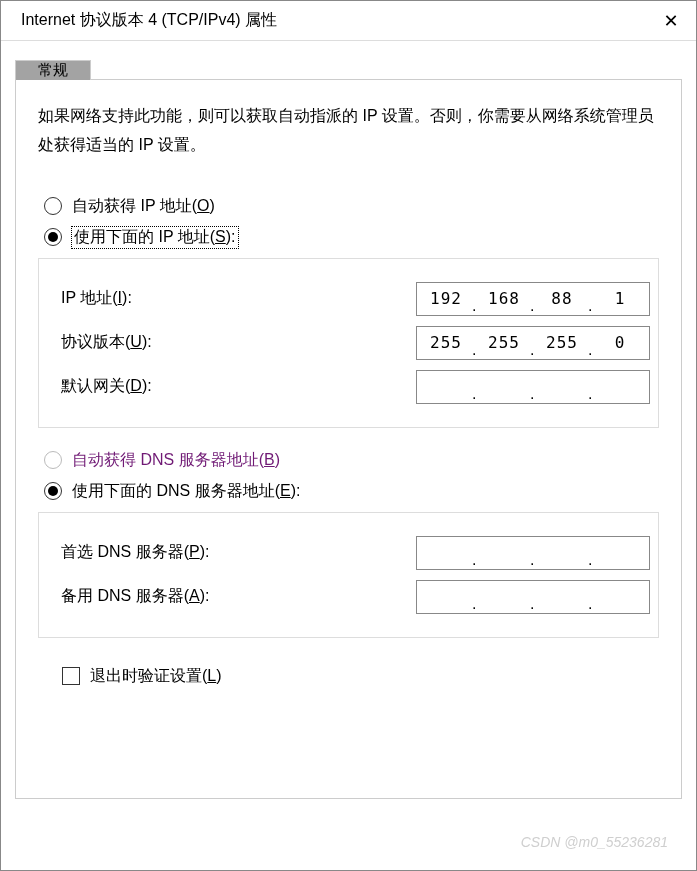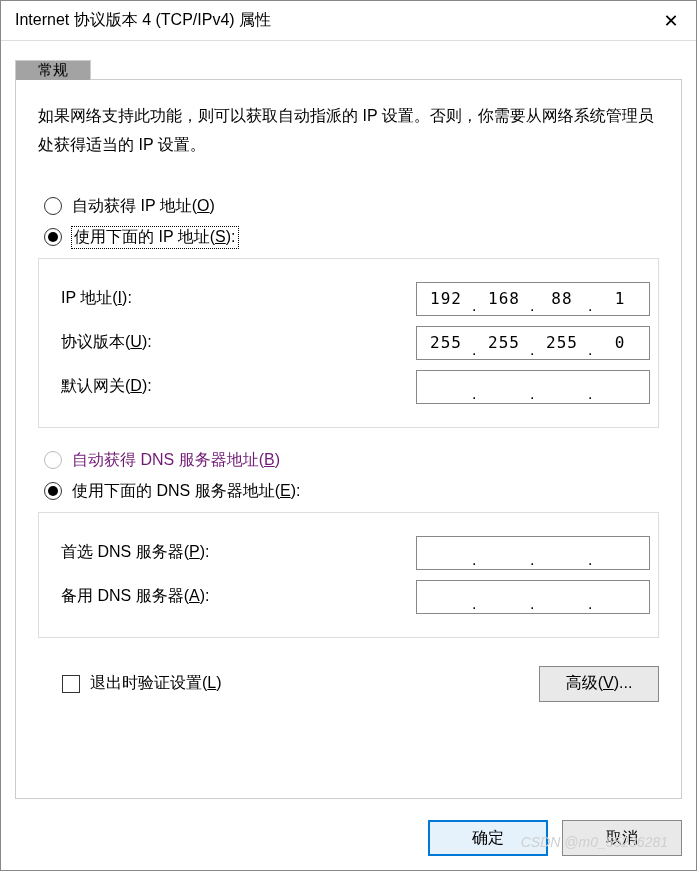--- a/index.html
+++ b/index.html
@@ -1,18 +1,18 @@
 <!DOCTYPE html>
 <html><head>
 <meta charset="utf-8">
 <style>
   * { box-sizing: border-box; font-family: "Microsoft YaHei", "Segoe UI", sans-serif; }
   body { margin: 0; background: #fff; }
   .window { width: 697px; height: 871px; border: 1px solid #888; background: #fff; position: relative; }
-  .titlebar { display: flex; align-items: center; justify-content: space-between; height: 40px; padding: 0 0 0 14px; border-bottom: 1px solid #ddd; }
+  .titlebar { display: flex; align-items: center; justify-content: space-between; height: 40px; padding: 0 0 0 20px; border-bottom: 1px solid #ddd; }
   .title { font-size: 16px; }
   .close-btn { width: 50px; height: 40px; display: flex; align-items: center; justify-content: center; font-size: 18px; cursor: pointer; }
   .content { padding: 10px 14px 0 14px; }
   .tabs { display: flex; margin-top: 8px; }
   .tab { border: 1px solid #ccc; border-bottom: none; padding: 0 22px; font-size: 15px; background: #a3a3a3; position: relative; top: 1px; z-index: 2; }
   .tabpanel { border: 1px solid #ccc; padding: 22px 22px 24px 22px; min-height: 720px; position: relative; }
   .desc { font-size: 16px; line-height: 1.8; margin-bottom: 36px; }
   .group { margin-bottom: 22px; }
   .radio-row { display: flex; align-items: center; font-size: 16px; margin: 10px 0 10px 6px; }
   .radio { width: 18px; height: 18px; border: 1px solid #333; border-radius: 50%; margin-right: 10px; display: inline-flex; align-items: center; justify-content: center; flex-shrink: 0; }
@@ -146,31 +146,20 @@
             </div>
           </div>
         </div>
       </div>
 
       <div class="bottomrow">
         <div class="checkbox-row">
           <span class="checkbox"></span>
           <span><span>退出时验证设置(</span><span class="u">L</span><span>)</span></span>
         </div>
-        <div class="btn">
-          <span><span>高级(</span><span class="u">V</span><span>)...</span></span>
-        </div>
       </div>
 
     </div>
   </div>
 
-  <div class="footer">
-    <div class="btn primary">
-      <span>确定</span>
-    </div>
-    <div class="btn">
-      <span>取消</span>
-    </div>
-  </div>
 
   <div class="watermark">CSDN @m0_55236281</div>
 </div>
 
 </body></html>

